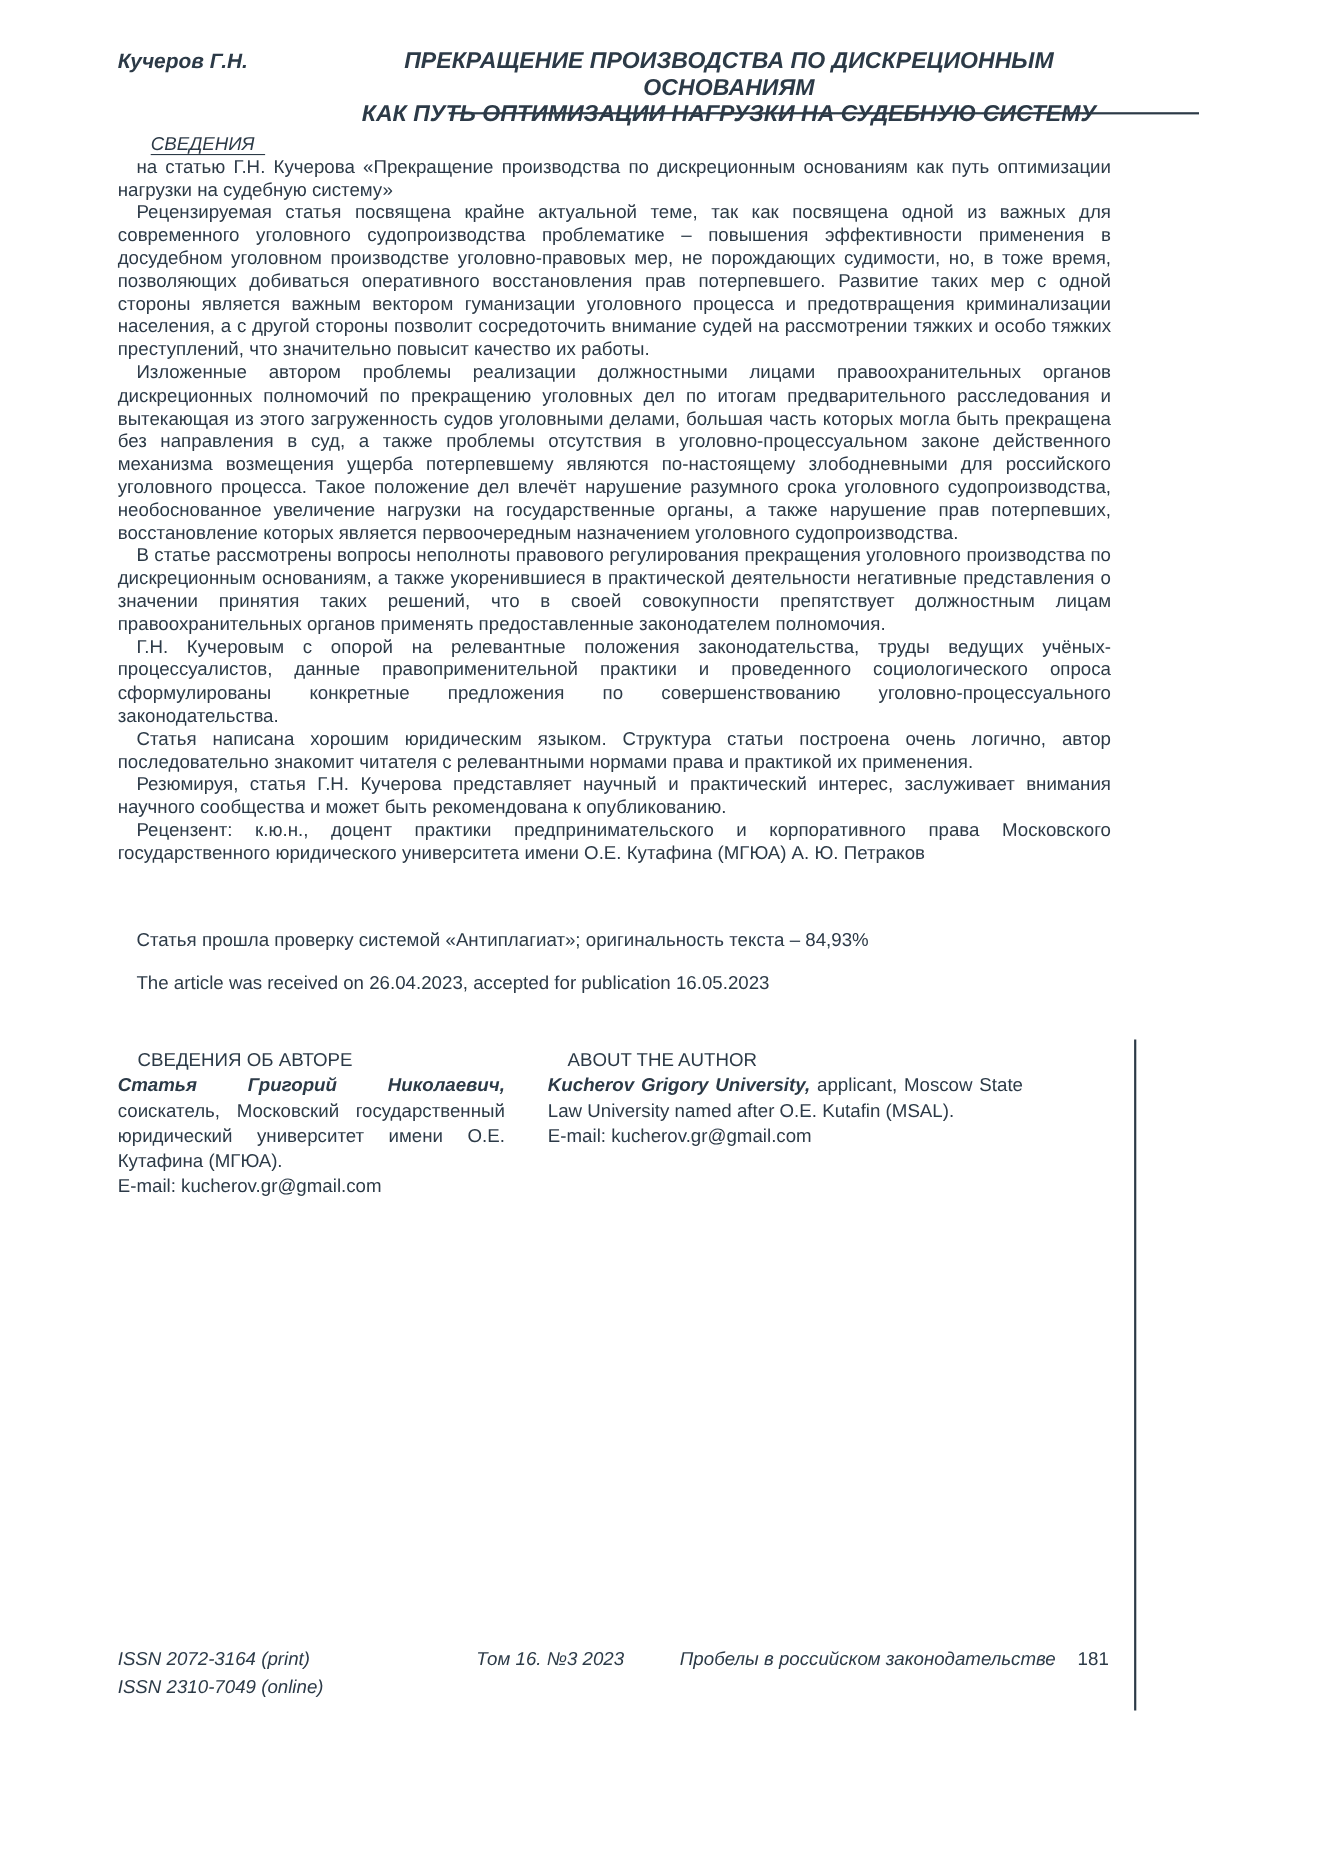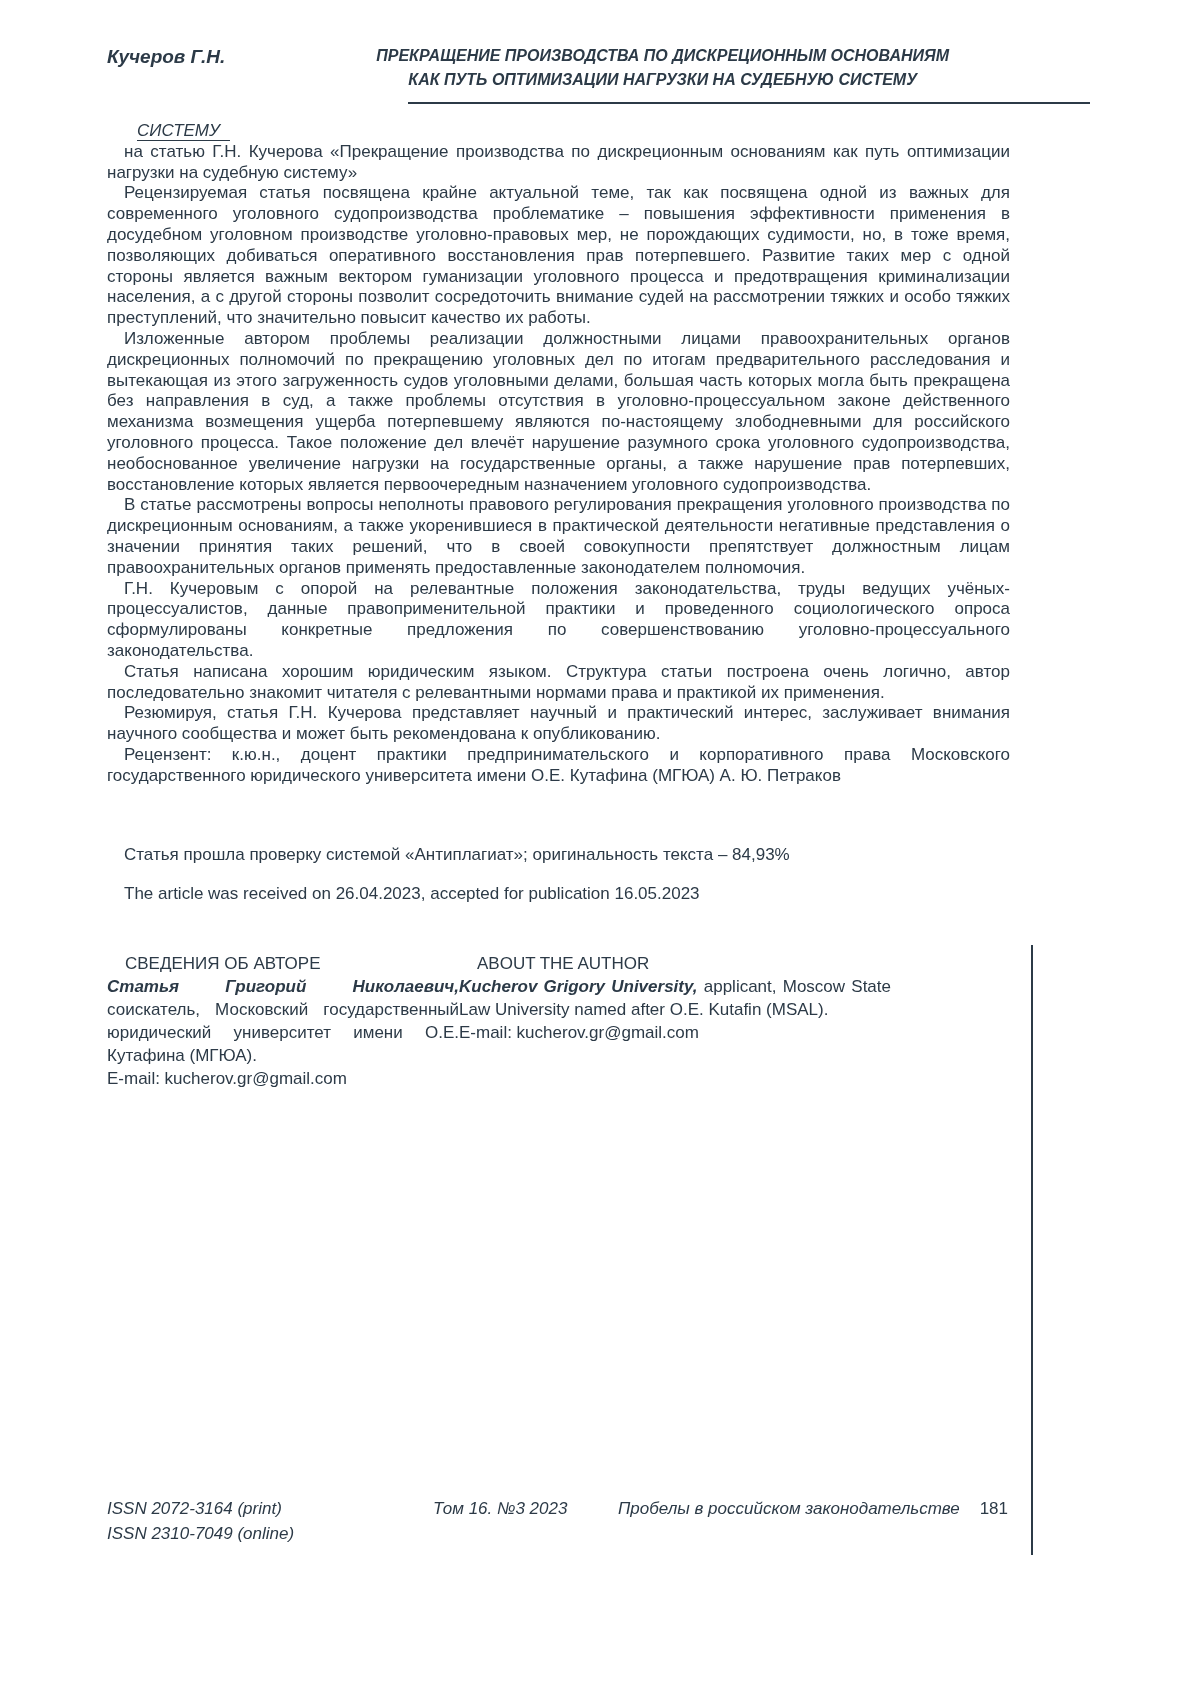--- a/index.html
+++ b/index.html
@@ -8,36 +8,36 @@
   body {
     width:1200px; height:1697px; position:relative; overflow:hidden;
     font-family:"Liberation Sans", sans-serif;
     color:#2c3a47; font-size:17px;
   }
   .page { position:absolute; inset:0; background:#ffffff; }
 
   
   .page-header { position:absolute; top:44px; left:107px; width:903px; display:flex; }
   .header-author { font-weight:bold; font-style:italic; font-size:19px; white-space:nowrap; padding-top:2px; }
-  .header-title { flex:1; text-align:center; font-weight:bold; font-style:italic; font-size:16px; line-height:24px; padding-left:90px; }
+  .header-title { flex:1; text-align:center; font-weight:bold; font-style:italic; font-size:21px; line-height:24px; padding-left:90px; }
   .header-rule { position:absolute; top:102px; left:408px; width:682px; height:2px; background:#2c3a47; }
 
   
   .content { position:absolute; top:121px; left:107px; width:903px; line-height:20.8px; text-align:justify; }
   .review-heading { font-style:italic; padding-left:30px; text-align:left; }
   .review-heading .underlined { border-bottom:1.5px solid currentColor; padding-right:10px; }
   p.body-p { text-indent:17px; margin:0; }
 
   
   .antiplagiat-note { margin-top:58px; text-indent:17px; text-align:left; }
   .received-block { margin-top:19px; text-align:left; }
   .received-block div { text-indent:17px; }
 
   
-  .authors { margin-top:47px; display:flex; text-align:left; }
+  .authors { margin-top:47px; display:flex; text-align:left;gap:39px; }
   .author-col { line-height:23px; text-align:justify; }
   .col-ru { width:352px; }
   .col-en { width:432px; }
   .col-heading { padding-left:18px; text-align:left; }
   .author-name { font-weight:bold; font-style:italic; }
 
   
   .vertical-rule { position:absolute; left:1031px; top:945px; width:2px; height:610px; background:#2c3a47; }
 
   
@@ -56,21 +56,21 @@
     <div class="header-author">Кучеров Г.Н.</div>
     <div class="header-title">
       <div>ПРЕКРАЩЕНИЕ ПРОИЗВОДСТВА ПО ДИСКРЕЦИОННЫМ ОСНОВАНИЯМ</div>
       <div>КАК ПУТЬ ОПТИМИЗАЦИИ НАГРУЗКИ НА СУДЕБНУЮ СИСТЕМУ</div>
     </div>
   </header>
   <div class="header-rule"></div>
 
   <main class="content">
     <div class="review-heading">
-      <span class="underlined">СИСТЕМУ</span>
+      <span class="underlined">СВЕДЕНИЯ</span>
     </div>
     <p class="body-p">на статью Г.Н. Кучерова «Прекращение производства по дискреционным основаниям как путь оптимизации нагрузки на судебную систему»</p>
     <p class="body-p">Рецензируемая статья посвящена крайне актуальной теме, так как посвящена одной из важных для современного уголовного судопроизводства проблематике – повышения эффективности применения в досудебном уголовном производстве уголовно-правовых мер, не порождающих судимости, но, в тоже время, позволяющих добиваться оперативного восстановления прав потерпевшего. Развитие таких мер с одной стороны является важным вектором гуманизации уголовного процесса и предотвращения криминализации населения, а с другой стороны позволит сосредоточить внимание судей на рассмотрении тяжких и особо тяжких преступлений, что значительно повысит качество их работы.</p>
     <p class="body-p">Изложенные автором проблемы реализации должностными лицами правоохранительных органов дискреционных полномочий по прекращению уголовных дел по итогам предварительного расследования и вытекающая из этого загруженность судов уголовными делами, большая часть которых могла быть прекращена без направления в суд, а также проблемы отсутствия в уголовно-процессуальном законе действенного механизма возмещения ущерба потерпевшему являются по-настоящему злободневными для российского уголовного процесса. Такое положение дел влечёт нарушение разумного срока уголовного судопроизводства, необоснованное увеличение нагрузки на государственные органы, а также нарушение прав потерпевших, восстановление которых является первоочередным назначением уголовного судопроизводства.</p>
     <p class="body-p">В статье рассмотрены вопросы неполноты правового регулирования прекращения уголовного производства по дискреционным основаниям, а также укоренившиеся в практической деятельности негативные представления о значении принятия таких решений, что в своей совокупности препятствует должностным лицам правоохранительных органов применять предоставленные законодателем полномочия.</p>
     <p class="body-p">Г.Н. Кучеровым с опорой на релевантные положения законодательства, труды ведущих учёных-процессуалистов, данные правоприменительной практики и проведенного социологического опроса сформулированы конкретные предложения по совершенствованию уголовно-процессуального законодательства.</p>
     <p class="body-p">Статья написана хорошим юридическим языком. Структура статьи построена очень логично, автор последовательно знакомит читателя с релевантными нормами права и практикой их применения.</p>
     <p class="body-p">Резюмируя, статья Г.Н. Кучерова представляет научный и практический интерес, заслуживает внимания научного сообщества и может быть рекомендована к опубликованию.</p>
     <p class="body-p">Рецензент: к.ю.н., доцент практики предпринимательского и корпоративного права Московского государственного юридического университета имени О.Е. Кутафина (МГЮА) А. Ю. Петраков</p>
 

